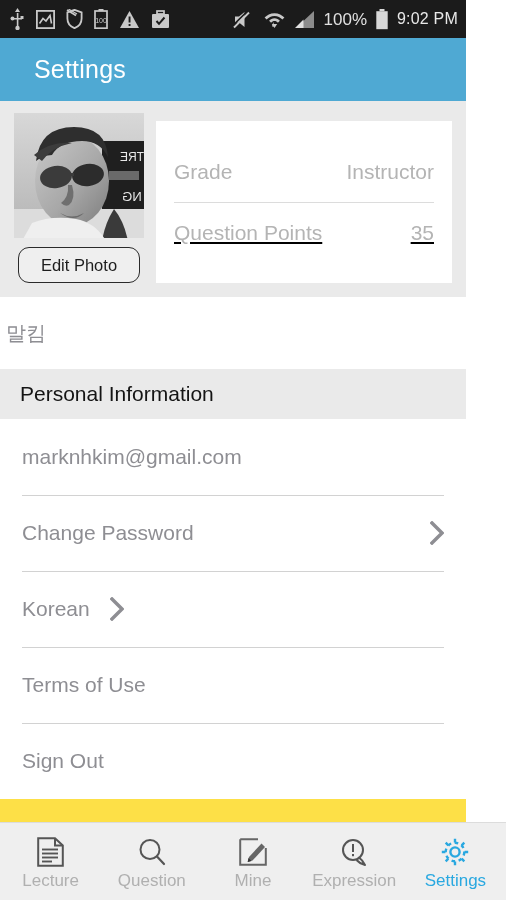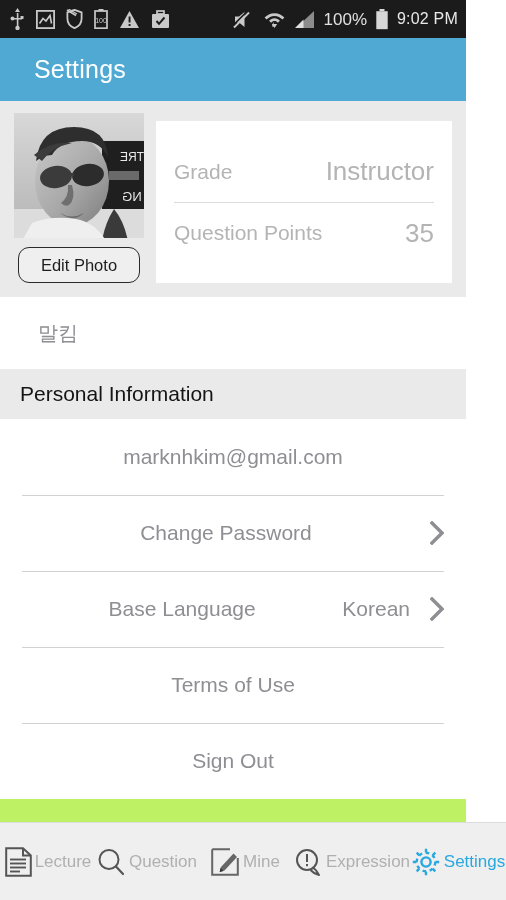--- a/index.html
+++ b/index.html
@@ -2,21 +2,21 @@
 <html><head>
 <meta charset="utf-8">
 <style>
   * { box-sizing: border-box; margin: 0; padding: 0; }
   html, body {
     width: 506px; height: 900px;
     font-family: "Liberation Sans", "DejaVu Sans", sans-serif;
     background: #ffffff;
     overflow: hidden;
   }
-  .phone { position: relative; width: 466px; height: 900px; background:#bef264; }
+  .phone { position: relative; width: 466px; height: 900px; background:#fde047; }
 
   
   .statusbar {
     height: 38px; background: #1b1b1b; display: flex; align-items: center;
     padding: 0 8px 0 10px; gap: 0;
   }
   .status-left { display: flex; align-items: center; gap: 11px; flex: 0 0 auto; }
   .status-spacer { flex: 1 1 auto; }
   .status-right { display: flex; align-items: center; gap: 8px; flex: 0 0 auto; }
   .sicon { display:block; }
@@ -49,60 +49,60 @@
     font-family: "Liberation Sans", sans-serif; cursor: pointer; line-height: 1;
   }
   .stats-card {
     flex: 1; background: #ffffff; padding: 6px 18px 6px 18px; display: flex;
     flex-direction: column; justify-content: center; margin-top: 8px;
   }
   .stat-row {
     display: flex; align-items: center; justify-content: space-between;
     height: 61px;
   }
-  .stat-row + .stat-row { border-top: 1px solid #dcdcdc; }
+  .stat-row + .stat-row { border-top: 1px solid #dcdcdc; text-decoration: underline; }
   .stat-label { color: #b4b4b4; font-size: 21px; }
-  .stat-value { color: #b4b4b4; font-size: 26px; }
+  .stat-value { color: #b4b4b4; font-size: 21px; }
 
   
   .name-row {
     background: #ffffff; height: 72px; display: flex; align-items: center;
-    padding-left: 38px;
+    padding-left: 6px;
   }
   .name-text { color: #8e8e93; font-size: 20px; }
 
   
   .section-header {
     background: #eaeaea; height: 50px; display: flex; align-items: center;
     padding-left: 20px;
   }
   .section-header-text { color: #141414; font-size: 21px; }
 
   
   .list { background: #ffffff; }
   .list-row {
     height: 76px; display: flex; align-items: center; padding: 0 22px;
     position: relative; background: #ffffff;
   }
   .list-row.with-divider::before {
     content: ""; position: absolute; top: 0; left: 22px; right: 22px;
     height: 1px; background: #d2d2d2;
   }
-  .row-label { color: #8e8e93; font-size: 21px; flex: 1; text-align: center; }
+  .row-label { color: #8e8e93; font-size: 21px; flex: 1; }
   .row-value { color: #8e8e93; font-size: 21px; margin-right: 20px; }
   .chev { width: 14px; height: 24px; flex: 0 0 auto; }
 
   
   .bottomnav {
     position: absolute; left: 0; bottom: 0; width: 506px; height: 78px;
     background: #efefef; border-top: 1px solid #dcdcdc;
     display: flex; align-items: center;
   }
   .nav-item {
-    flex: 1; display: flex; flex-direction: row; align-items: center;
+    flex: 1; display: flex; flex-direction: column; align-items: center;
     justify-content: center; gap: 3px; cursor: pointer; height: 100%;
   }
   .nav-icon { height: 34px; display: flex; align-items: center; justify-content: center; }
   .nav-label { font-size: 17px; color: #b0b0b0; line-height: 1; }
   .nav-item.active .nav-label { color: #29a8e0; }
 </style>
 </head>
 <body>
 
 <div class="phone">
@@ -250,21 +250,20 @@
     </div>
 
     <div class="list-row with-divider">
       <span class="row-label">Change Password</span>
       <svg class="chev" viewBox="0 0 14 24">
         <polyline points="2,2 12,12 2,22" fill="none" stroke="#8e8e93" stroke-width="3.4" stroke-linecap="square"></polyline>
       </svg>
     </div>
 
     <div class="list-row with-divider">
-      <span class="row-label">Base Language</span>
       <span class="row-value">Korean</span>
       <svg class="chev" viewBox="0 0 14 24">
         <polyline points="2,2 12,12 2,22" fill="none" stroke="#8e8e93" stroke-width="3.4" stroke-linecap="square"></polyline>
       </svg>
     </div>
 
     <div class="list-row with-divider">
       <span class="row-label">Terms of Use</span>
     </div>
 

